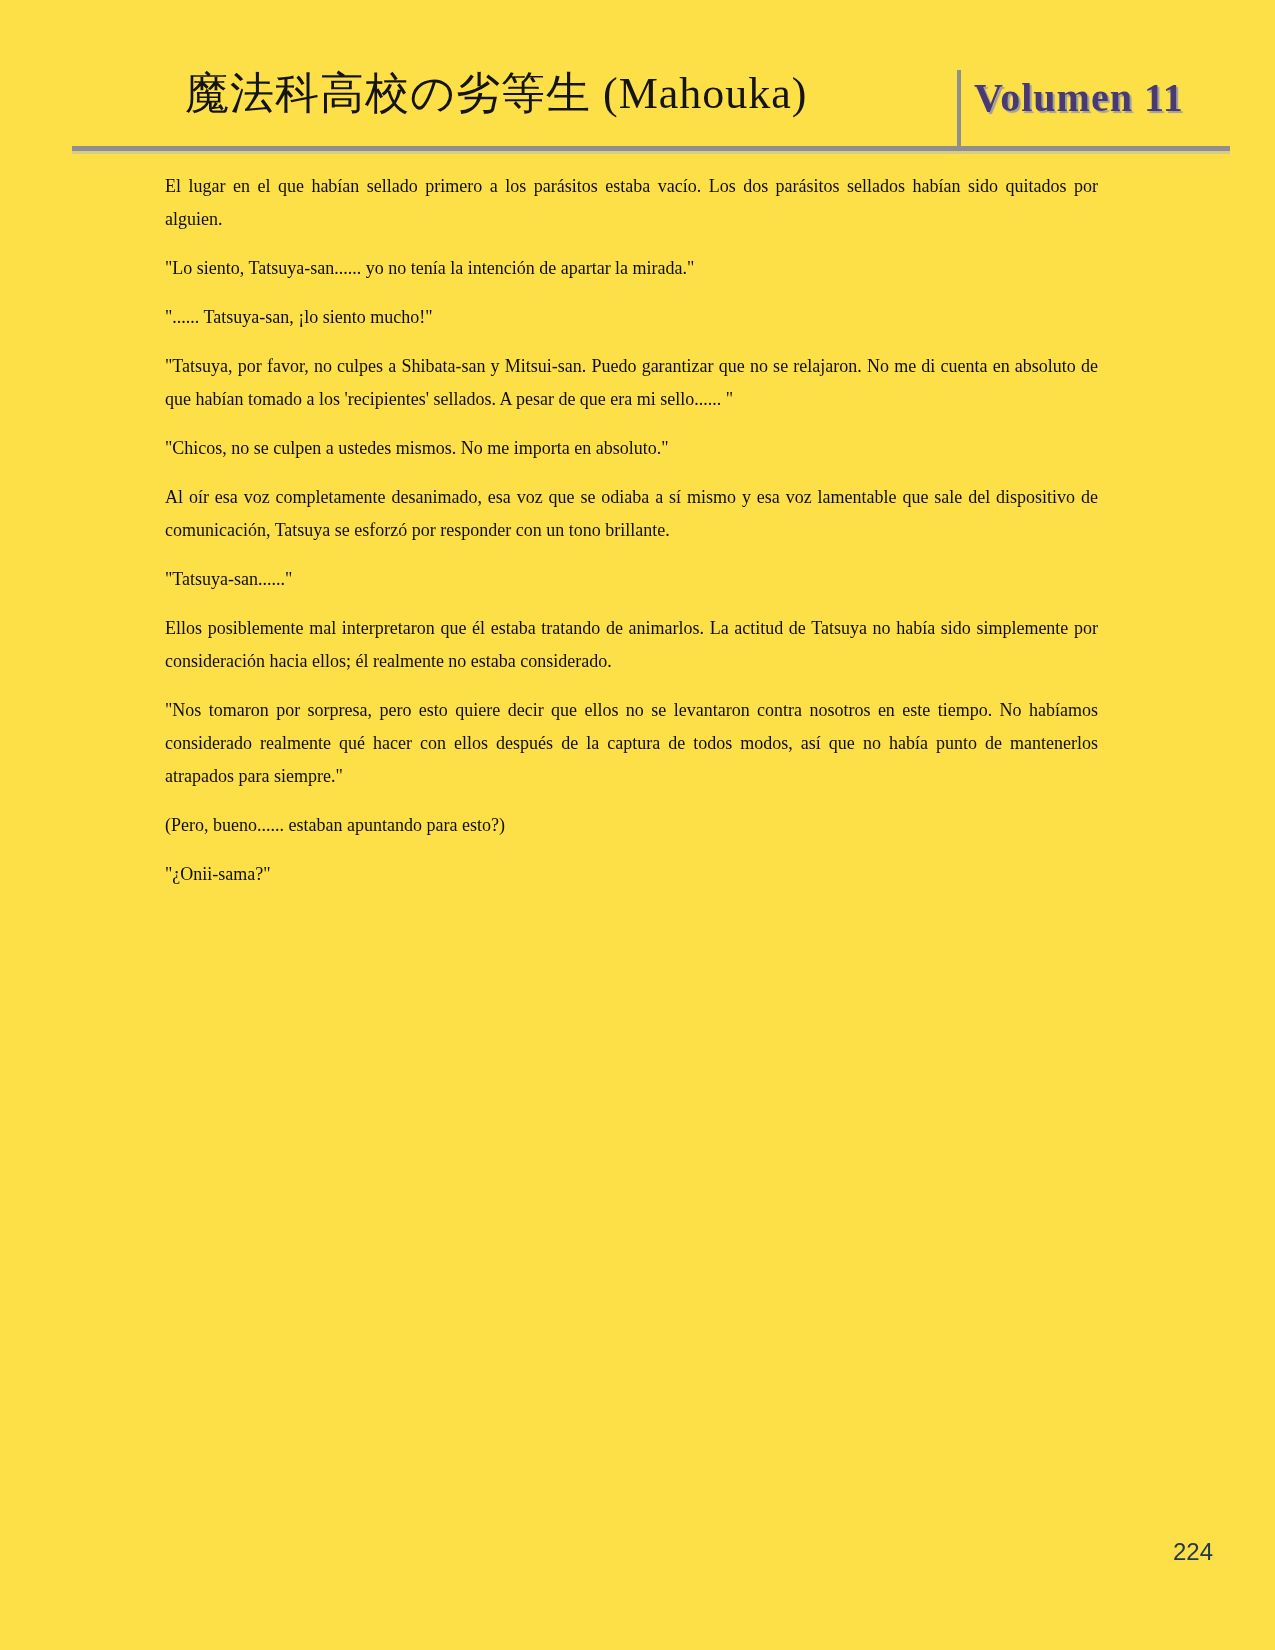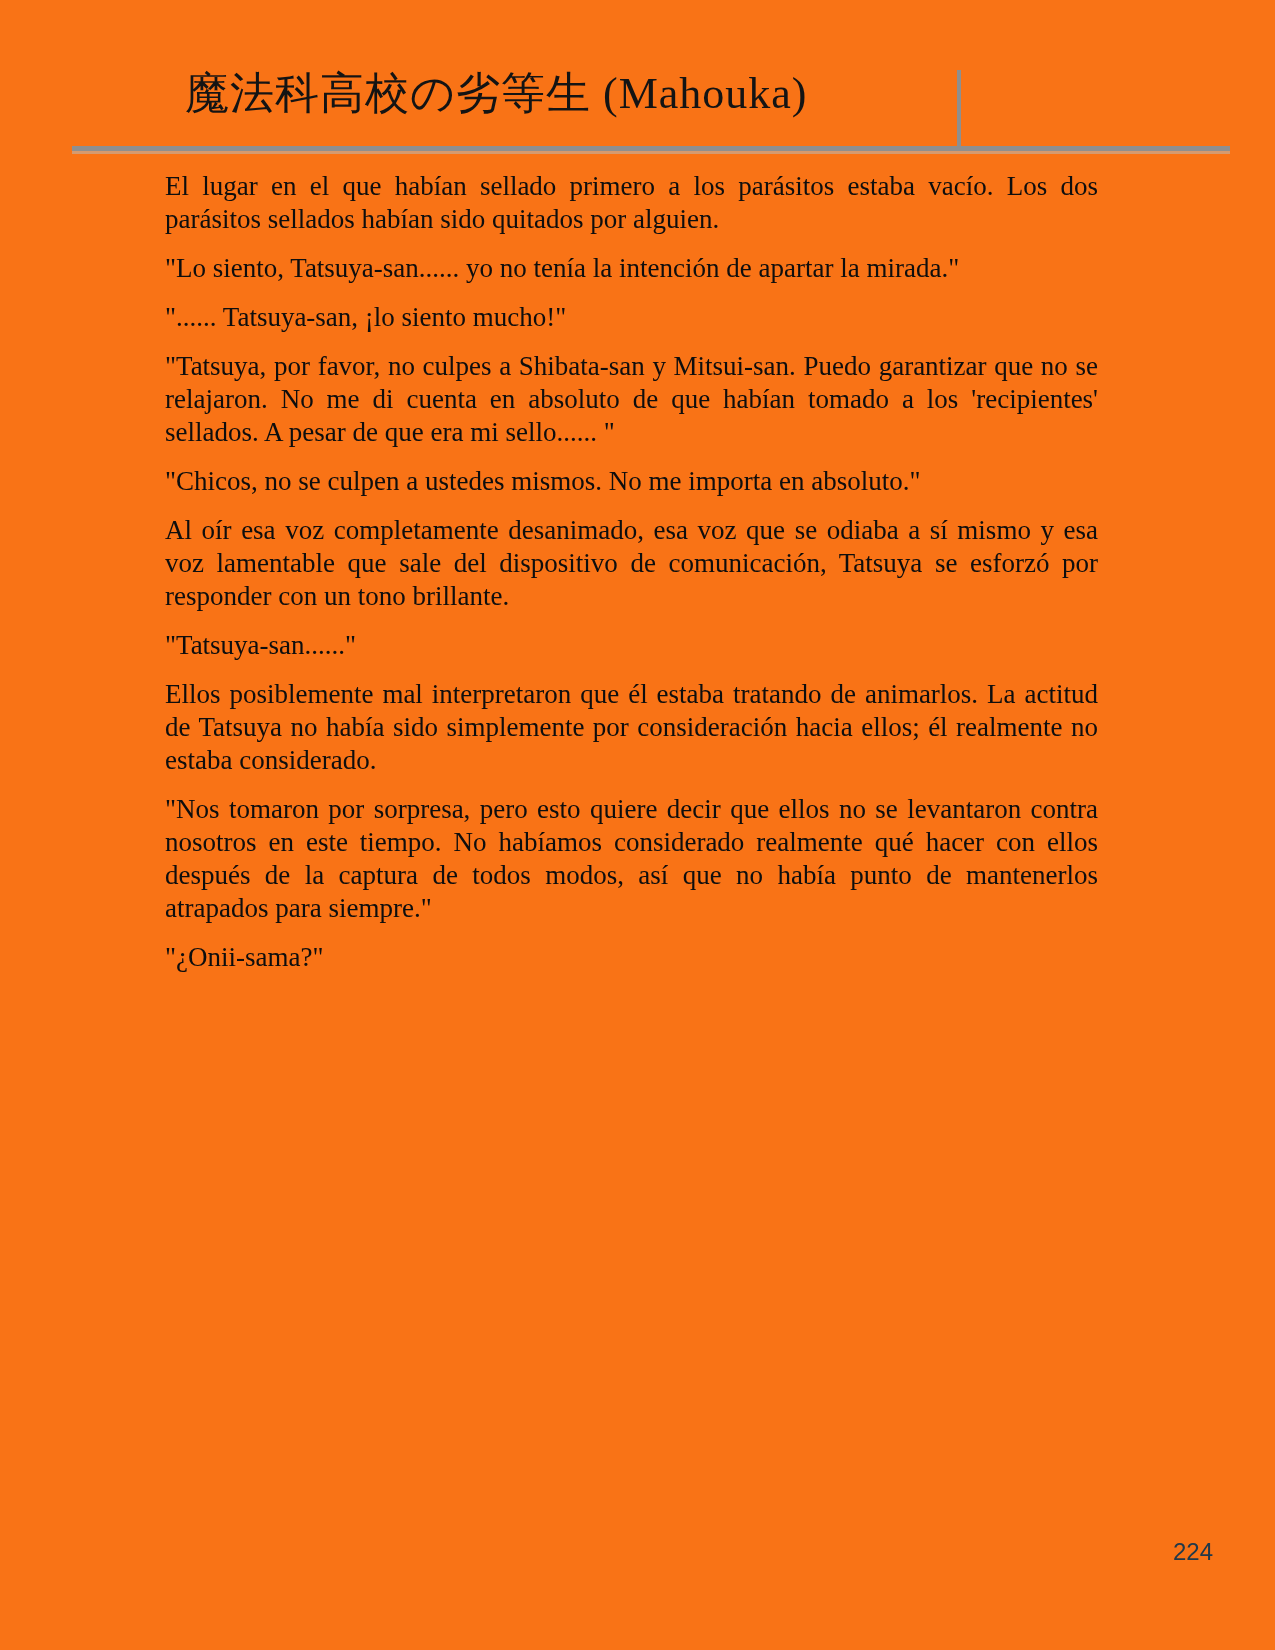--- a/index.html
+++ b/index.html
@@ -6,21 +6,21 @@
   html, body { width: 1275px; height: 1650px; }
   body {
     position: relative;
     background: #ffffff;
     font-family: "Liberation Serif", serif;
     overflow: hidden;
   }
   .page {
     position: absolute;
     inset: 0;
-    background: #f97316;
+    background: #fde047;
   }
   .header-title {
     position: absolute;
     left: 185px;
     top: 64px;
     font-size: 44px;
     color: #141414;
     letter-spacing: 1px;
     white-space: nowrap;
   }
@@ -50,21 +50,21 @@
     width: 1158px;
     height: 5px;
     background: #8f8f8f;
     box-shadow: 0 3px 0 rgba(185,185,185,0.55);
   }
   .body-text {
     position: absolute;
     left: 165px;
     top: 170px;
     width: 933px;
-    font-size: 27px;
+    font-size: 18px;
     line-height: 33px;
     color: #0e0e0e;
     text-align: justify;
   }
   .body-text p { margin-bottom: 16px; }
   .page-number {
     position: absolute;
     right: 62px;
     top: 1538px;
     font-family: Liberation Sans, sans-serif;
@@ -74,31 +74,33 @@
 </style>
 </head>
 <body>
 
 <div class="page">
 
   <div class="header-title">魔法科高校の劣等生 (Mahouka)</div>
 
   <div class="vbar"></div>
 
+  <div class="volume">Volumen 11</div>
 
   <div class="hrule"></div>
 
   <div class="body-text">
     <p>El lugar en el que habían sellado primero a los parásitos estaba vacío. Los dos parásitos sellados habían sido quitados por alguien.</p>
     <p>"Lo siento, Tatsuya-san...... yo no tenía la intención de apartar la mirada."</p>
     <p>"...... Tatsuya-san, ¡lo siento mucho!"</p>
     <p>"Tatsuya, por favor, no culpes a Shibata-san y Mitsui-san. Puedo garantizar que no se relajaron. No me di cuenta en absoluto de que habían tomado a los 'recipientes' sellados. A pesar de que era mi sello...... "</p>
     <p>"Chicos, no se culpen a ustedes mismos. No me importa en absoluto."</p>
     <p>Al oír esa voz completamente desanimado, esa voz que se odiaba a sí mismo y esa voz lamentable que sale del dispositivo de comunicación, Tatsuya se esforzó por responder con un tono brillante.</p>
     <p>"Tatsuya-san......"</p>
     <p>Ellos posiblemente mal interpretaron que él estaba tratando de animarlos. La actitud de Tatsuya no había sido simplemente por consideración hacia ellos; él realmente no estaba considerado.</p>
     <p>"Nos tomaron por sorpresa, pero esto quiere decir que ellos no se levantaron contra nosotros en este tiempo. No habíamos considerado realmente qué hacer con ellos después de la captura de todos modos, así que no había punto de mantenerlos atrapados para siempre."</p>
+    <p>(Pero, bueno...... estaban apuntando para esto?)</p>
     <p>"¿Onii-sama?"</p>
   </div>
 
   <div class="page-number">224</div>
 
 </div>
 
 </body></html>

